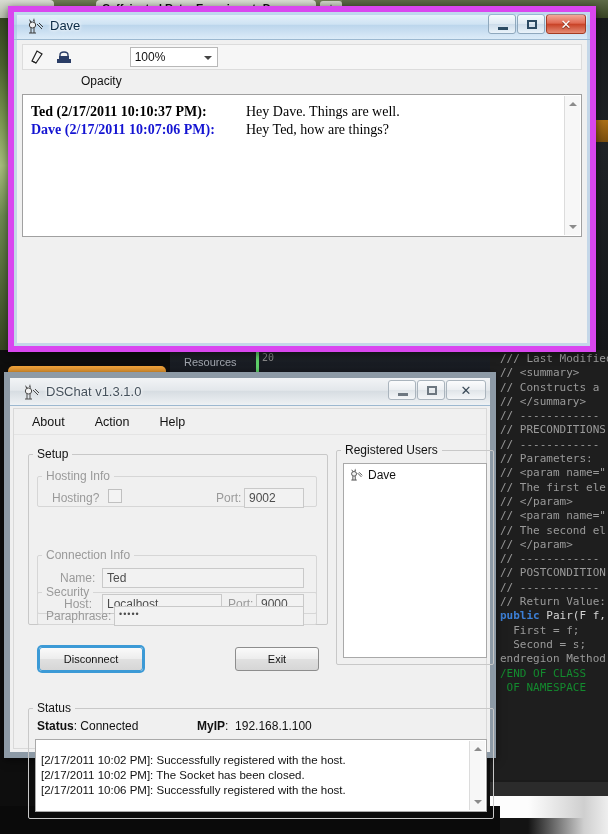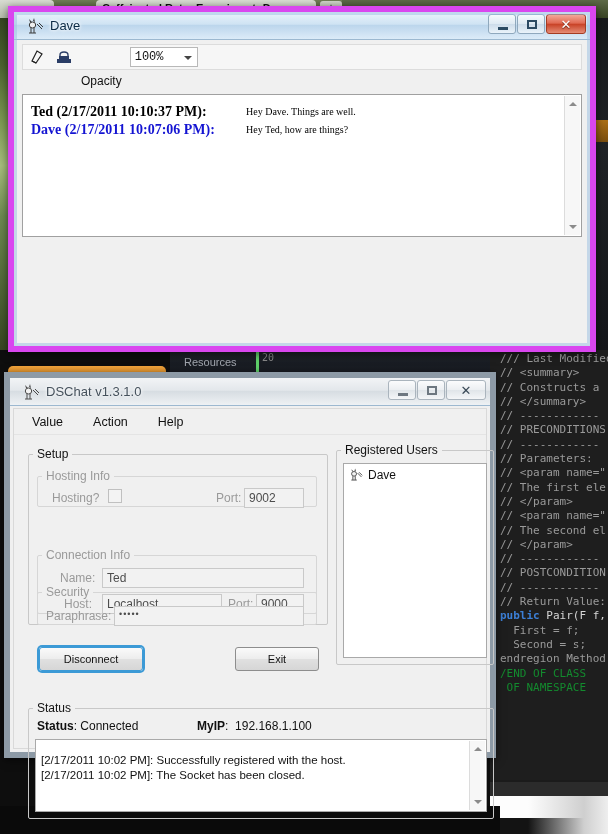--- a/index.html
+++ b/index.html
@@ -158,36 +158,36 @@
   #dave-win { left:8px; top:6px; width:588px; height:346px; }
   .dave-body { position:absolute; left:4px; top:32px; right:4px; bottom:4px; background:#f0f0f0; }
   .dave-toolbar {
     position:absolute; left:4px; top:0; right:4px; height:26px;
     background:#f6f6f6; border:1px solid #dcdcdc;
     display:flex; align-items:center; gap:8px; padding-left:6px;
   }
   .tb-icon { width:18px; height:18px; position:relative; cursor:pointer; }
   .tb-label { font-size:12px; color:#111;margin-top:48px; }
   .tb-combo {
-    width:68px; height:20px; background:#fff; border:1px solid #b8b8b8;
-    position:relative; font-size:12px; color:#111; padding:2px 0 0 4px; cursor:pointer;font-family:Liberation Mono, monospace;
+    width:88px; height:20px; background:#fff; border:1px solid #b8b8b8;
+    position:relative; font-size:12px; color:#111; padding:2px 0 0 4px; cursor:pointer;
   }
   .tb-combo .arrow {
     position:absolute; right:5px; top:8px; width:0; height:0;
     border-left:4px solid transparent; border-right:4px solid transparent; border-top:4px solid #444;
   }
   .chat-area {
     position:absolute; left:4px; top:30px; right:4px; height:143px;
     background:#fff; border:1px solid #a0a0a0; overflow:hidden;margin-top:20px;
   }
   .chat-row { display:flex; font-size:12.5px; line-height:18px; padding-left:8px; }
   .chat-row:first-child { padding-top:8px; }
   .chat-who { width:215px; font-weight:bold; font-family:"Liberation Serif", serif; font-size:14px; color:#000; }
   .chat-who.other { color:#1414d2; }
-  .chat-msg { font-family:"Liberation Serif", serif; font-size:10px; color:#000; }
+  .chat-msg { font-family:"Liberation Serif", serif; font-size:14px; color:#000; }
   .vscroll {
     position:absolute; right:1px; top:1px; width:16px; bottom:1px;
     background:#f7f7f7; border-left:1px solid #dcdcdc;
   }
   .vscroll .sb-arrow { position:absolute; left:0; width:16px; height:16px; cursor:pointer; }
   .vscroll .sb-arrow.up { top:0; }
   .vscroll .sb-arrow.down { bottom:0; }
   .tri-up { position:absolute; left:4px; top:6px; width:0;height:0;
     border-left:4px solid transparent;border-right:4px solid transparent;border-bottom:4px solid #8b8b8b;}
   .tri-down { position:absolute; left:4px; top:6px; width:0;height:0;
@@ -396,21 +396,21 @@
             <i class="gl-max" style="border-color:#6d7780;"></i>
           </span>
         <span class="wbtn inactive close" style="background:linear-gradient(180deg,#fbfcfd 0%,#eceff2 48%,#e0e5e9 52%,#f4f6f8 100%);border-color:#aab4bd;">
           <i class="gl-x dark">✕</i>
         </span>
       </span>
     </div>
 
     <div class="ds-body">
       <div class="menubar">
-        <span class="menu-item">Value</span>
+        <span class="menu-item">About</span>
         <span class="menu-item">Action</span>
         <span class="menu-item">Help</span>
       </div>
 
       <fieldset class="group" id="grp-setup">
         <legend>Setup</legend>
 
         <fieldset class="group dim" id="grp-hosting">
           <legend>Hosting Info</legend>
           <span class="fld-label" style="left:14px; top:8px;">Hosting?</span>
@@ -460,20 +460,21 @@
         <legend>Status</legend>
         <span class="status-line" style="left:8px;">
           <b>Status</b><span>:&nbsp;</span><span>Connected</span>
         </span>
         <span class="status-line" style="left:168px;">
           <b>MyIP</b><span>:&nbsp;&nbsp;</span><span>192.168.1.100</span>
         </span>
         <div class="log-box">
           <div class="log-line" style="padding-top:13px;">[2/17/2011 10:02 PM]: Successfully registered with the host.</div>
           <div class="log-line">[2/17/2011 10:02 PM]: The Socket has been closed.</div>
+          <div class="log-line">[2/17/2011 10:06 PM]: Successfully registered with the host.</div>
           <div class="vscroll">
             <span class="sb-arrow up">
                 <i class="tri-up"></i>
               </span>
             <span class="sb-arrow down">
                 <i class="tri-down"></i>
               </span>
           </div>
         </div>
       </fieldset>

